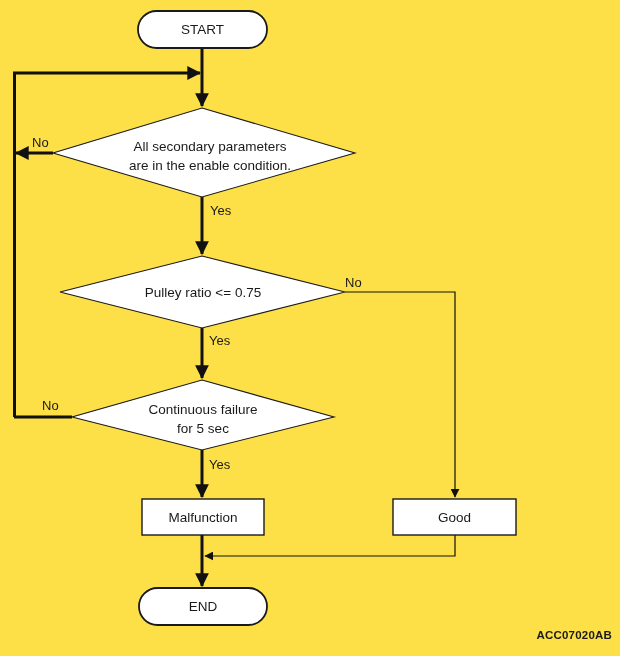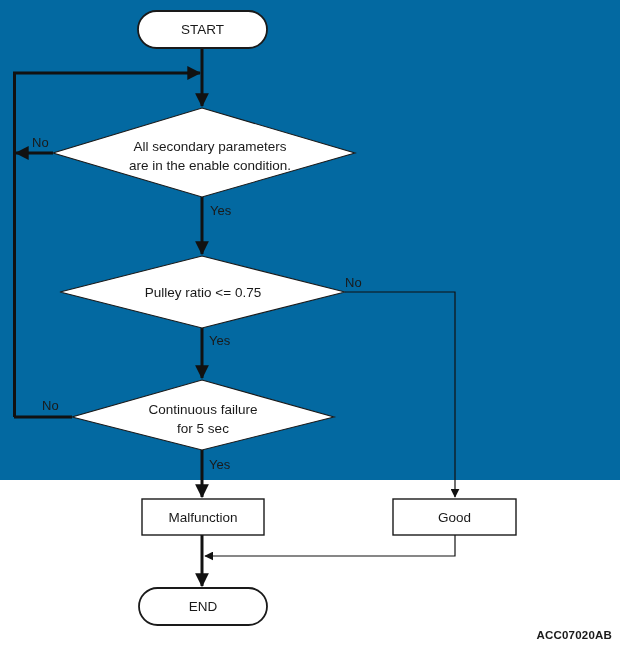--- a/index.html
+++ b/index.html
@@ -10,22 +10,22 @@
   }
   body {
     font-family: "Liberation Sans", sans-serif;
     width: 620px;
     height: 656px;
     overflow: hidden;
   }
   #diagram-root {
     position: relative;
     width: 620px;
-    height: 480px;
-    background: #0369a1;
+    height: 656px;
+    background: #fde047;
     text-decoration: underline;
   }
   svg#flowchart-svg {
     display: block;
     width: 620px;
     height: 656px;
   }
   .node-shape {
     fill: #ffffff;
     stroke: #1a1a1a;

